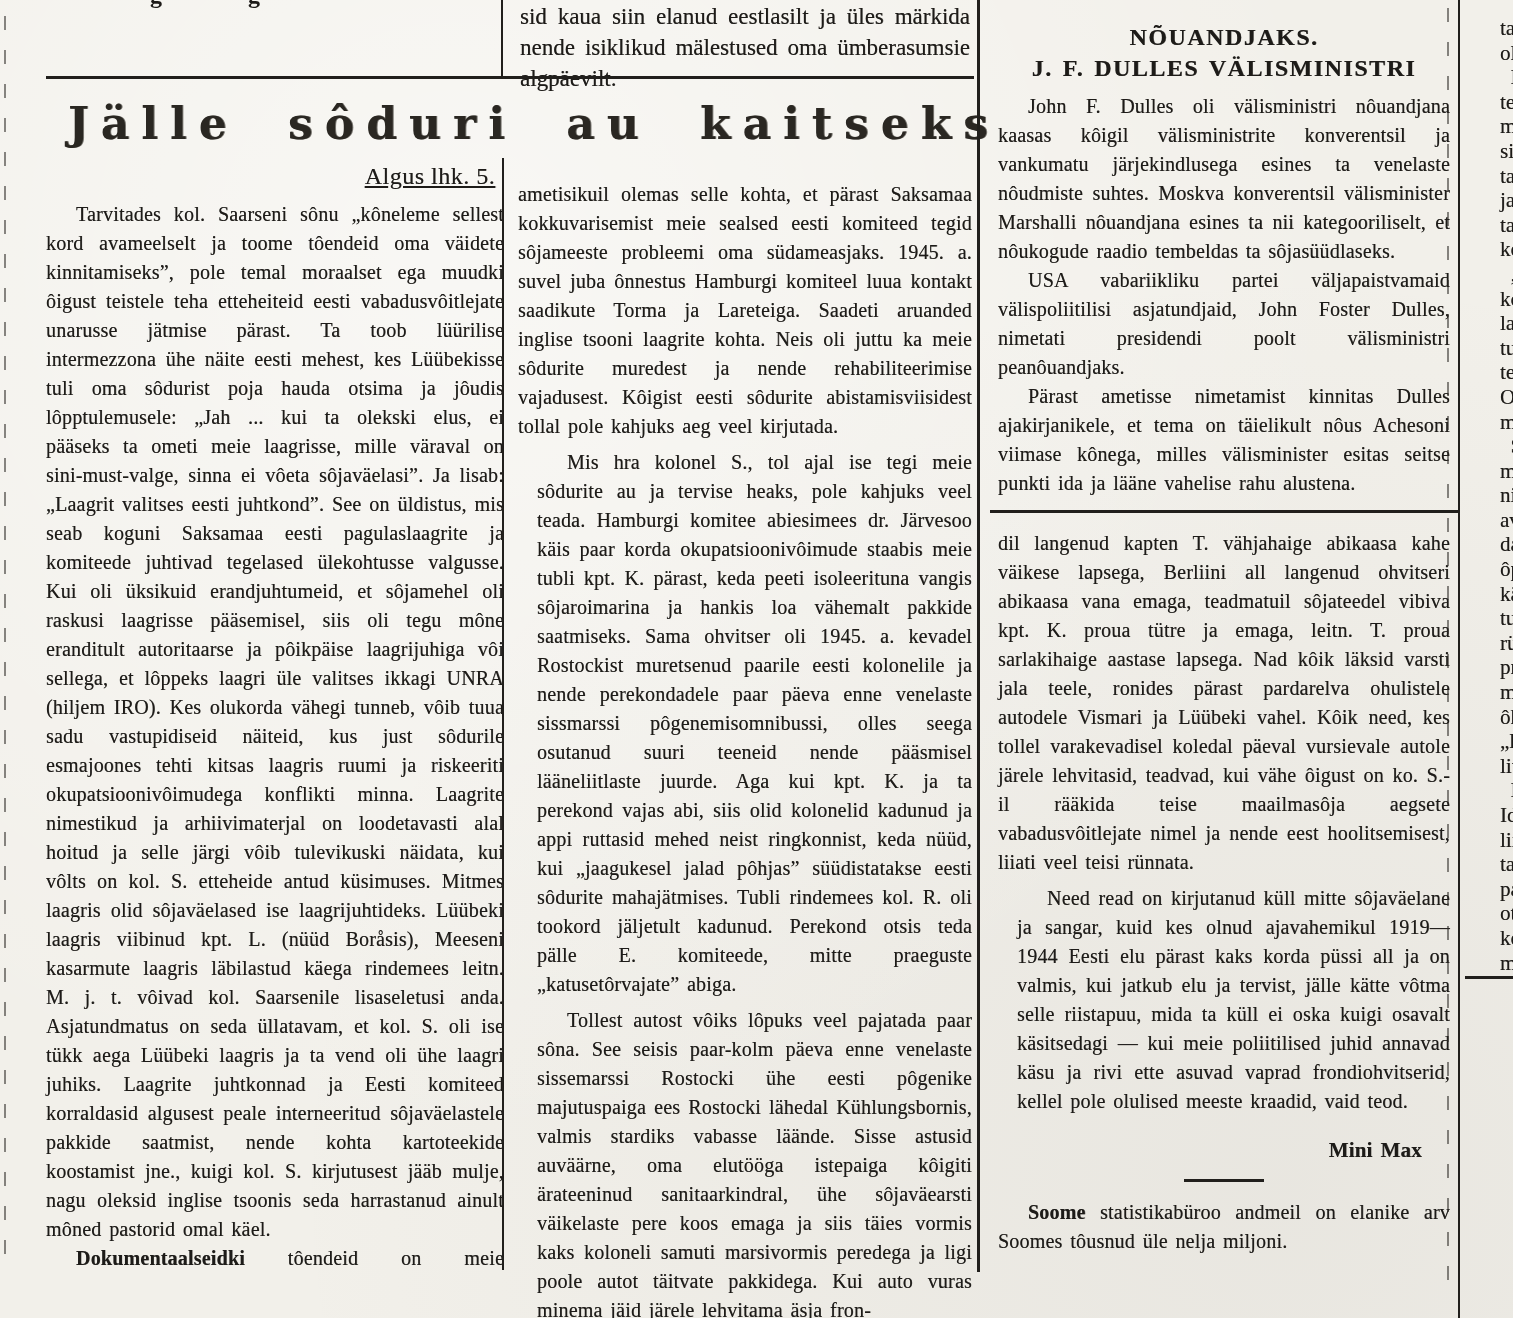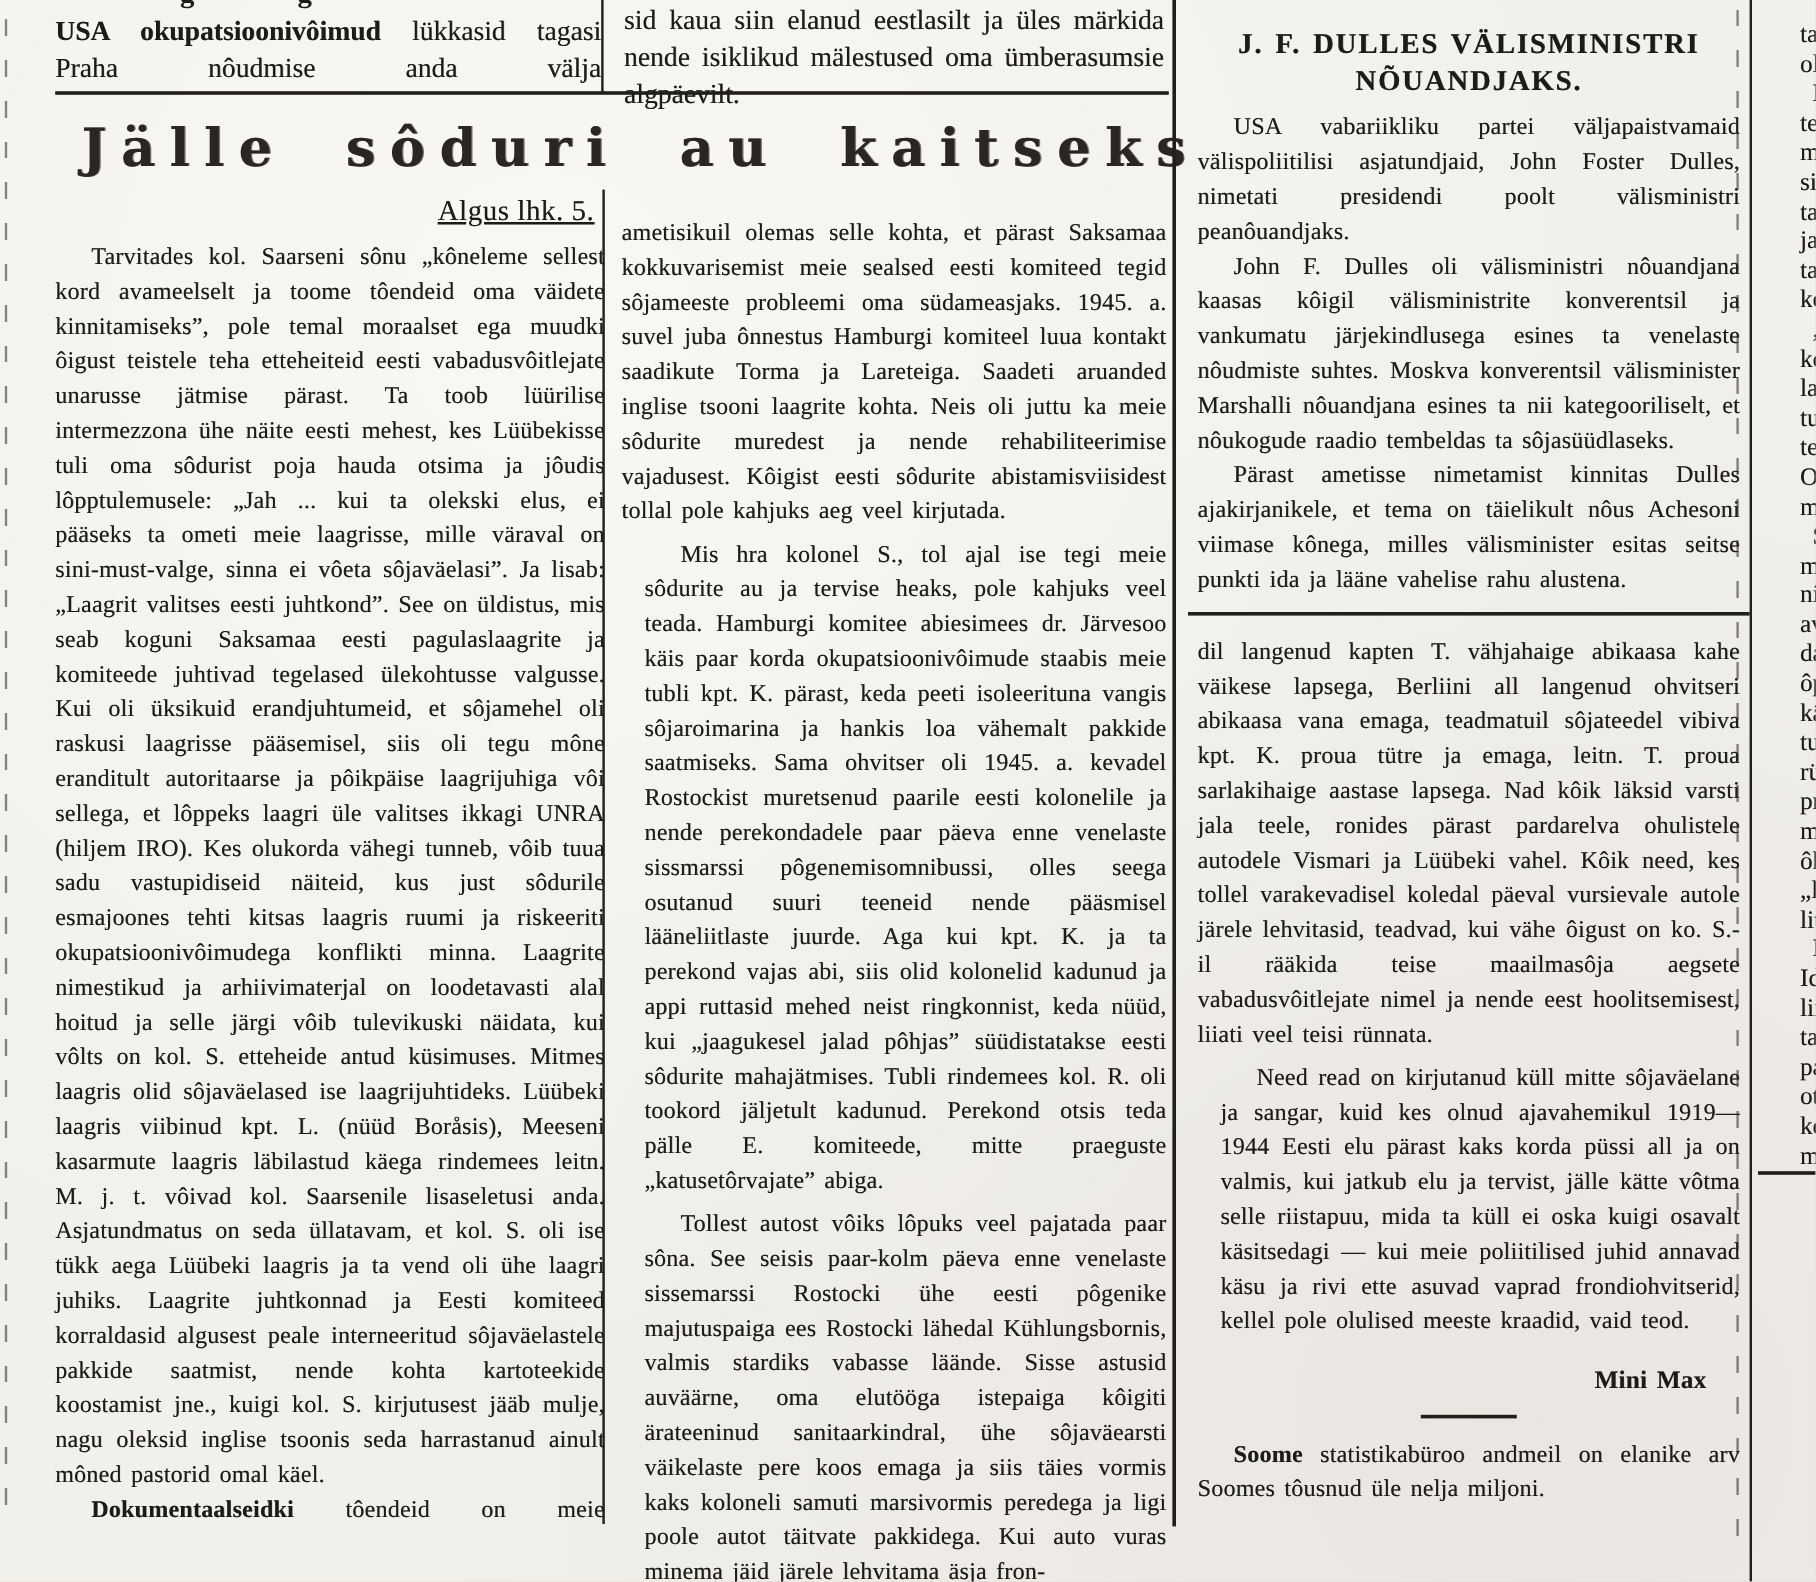--- a/index.html
+++ b/index.html
@@ -71,23 +71,20 @@
 </style>
 </head>
 <body>
 
 <div class="page">
 
   <div class="frag" style="left:150px;top:0;width:220px;">
     <i>g g a</i>
   </div>
 
-  <div class="abs brief brief-left" style="left:46px;top:10px;width:455px;">
-    <span class="b">USA okupatsioonivôimud</span><span> lükkasid tagasi Praha nôudmise anda välja</span>
-  </div>
 
   <div class="abs brief" style="left:520px;top:1px;width:450px;">
     <span>sid kaua siin elanud eestlasilt ja üles märkida nende isiklikud mälestused oma ümberasumsie algpäevilt.</span>
   </div>
 
   <div class="abs rule-h" style="left:46px;top:76px;width:928px;"></div>
 
   <div class="abs headline" style="left:68px;top:98px;width:870px;">Jälle sôduri au kaitseks</div>
 
   <div class="abs subhead" style="left:260px;top:163px;width:340px;">Algus lhk. 5.</div>
@@ -100,25 +97,25 @@
   </div>
 
   <div class="abs txt" style="left:518px;top:180px;width:454px;">
     <div>ametisikuil olemas selle kohta, et pärast Saksamaa kokkuvarisemist meie sealsed eesti komiteed tegid sôjameeste probleemi oma südameasjaks. 1945. a. suvel juba ônnestus Hamburgi komiteel luua kontakt saadikute Torma ja Lareteiga. Saadeti aruanded inglise tsooni laagrite kohta. Neis oli juttu ka meie sôdurite muredest ja nende rehabiliteerimise vajadusest. Kôigist eesti sôdurite abistamisviisidest tollal pole kahjuks aeg veel kirjutada.</div>
     <div class="indent mt">Mis hra kolonel S., tol ajal ise tegi meie sôdurite au ja tervise heaks, pole kahjuks veel teada. Hamburgi komitee abiesimees dr. Järvesoo käis paar korda okupatsioonivôimude staabis meie tubli kpt. K. pärast, keda peeti isoleerituna vangis sôjaroimarina ja hankis loa vähemalt pakkide saatmiseks. Sama ohvitser oli 1945. a. kevadel Rostockist muretsenud paarile eesti kolonelile ja nende perekondadele paar päeva enne venelaste sissmarssi pôgenemisomnibussi, olles seega osutanud suuri teeneid nende pääsmisel lääneliitlaste juurde. Aga kui kpt. K. ja ta perekond vajas abi, siis olid kolonelid kadunud ja appi ruttasid mehed neist ringkonnist, keda nüüd, kui „jaagukesel jalad pôhjas” süüdistatakse eesti sôdurite mahajätmises. Tubli rindemees kol. R. oli tookord jäljetult kadunud. Perekond otsis teda pälle E. komiteede, mitte praeguste „katusetôrvajate” abiga.</div>
     <div class="indent mt">Tollest autost vôiks lôpuks veel pajatada paar sôna. See seisis paar-kolm päeva enne venelaste sissemarssi Rostocki ühe eesti pôgenike majutuspaiga ees Rostocki lähedal Kühlungsbornis, valmis stardiks vabasse läände. Sisse astusid auväärne, oma elutööga istepaiga kôigiti ärateeninud sanitaarkindral, ühe sôjaväearsti väikelaste pere koos emaga ja siis täies vormis kaks koloneli samuti marsivormis peredega ja ligi poole autot täitvate pakkidega. Kui auto vuras minema jäid järele lehvitama äsja fron-</div>
   </div>
 
   <div class="abs txt col3" style="left:998px;top:22px;width:452px;">
     <div class="c3-heading">
+      <div>NÕUANDJAKS.</div>
       <div>J. F. DULLES VÄLISMINISTRI</div>
-      <div>NÕUANDJAKS.</div>
     </div>
+    <div class="indent">John F. Dulles oli välisministri nôuandjana kaasas kôigil välisministrite konverentsil ja vankumatu järjekindlusega esines ta venelaste nôudmiste suhtes. Moskva konverentsil välisminister Marshalli nôuandjana esines ta nii kategooriliselt, et nôukogude raadio tembeldas ta sôjasüüdlaseks.</div>
     <div class="indent">USA vabariikliku partei väljapaistvamaid välispoliitilisi asjatundjaid, John Foster Dulles, nimetati presidendi poolt välisministri peanôuandjaks.</div>
-    <div class="indent">John F. Dulles oli välisministri nôuandjana kaasas kôigil välisministrite konverentsil ja vankumatu järjekindlusega esines ta venelaste nôudmiste suhtes. Moskva konverentsil välisminister Marshalli nôuandjana esines ta nii kategooriliselt, et nôukogude raadio tembeldas ta sôjasüüdlaseks.</div>
     <div class="indent">Pärast ametisse nimetamist kinnitas Dulles ajakirjanikele, et tema on täielikult nôus Achesoni viimase kônega, milles välisminister esitas seitse punkti ida ja lääne vahelise rahu alustena.</div>
     <div class="rule-h"></div>
     <div>dil langenud kapten T. vähjahaige abikaasa kahe väikese lapsega, Berliini all langenud ohvitseri abikaasa vana emaga, teadmatuil sôjateedel vibiva kpt. K. proua tütre ja emaga, leitn. T. proua sarlakihaige aastase lapsega. Nad kôik läksid varsti jala teele, ronides pärast pardarelva ohulistele autodele Vismari ja Lüübeki vahel. Kôik need, kes tollel varakevadisel koledal päeval vursievale autole järele lehvitasid, teadvad, kui vähe ôigust on ko. S.-il rääkida teise maailmasôja aegsete vabadusvôitlejate nimel ja nende eest hoolitsemisest, liiati veel teisi rünnata.</div>
     <div class="indent mt">Need read on kirjutanud küll mitte sôjaväelane ja sangar, kuid kes olnud ajavahemikul 1919—1944 Eesti elu pärast kaks korda püssi all ja on valmis, kui jatkub elu ja tervist, jälle kätte vôtma selle riistapuu, mida ta küll ei oska kuigi osavalt käsitsedagi — kui meie poliitilised juhid annavad käsu ja rivi ette asuvad vaprad frondiohvitserid, kellel pole olulised meeste kraadid, vaid teod.</div>
     <div class="byline">Mini Max</div>
     <div class="short-divider"></div>
     <div class="indent">
       <span class="b">Soome</span><span> statistikabüroo andmeil on elanike arv Soomes tôusnud üle nelja miljoni.</span>
     </div>
   </div>

